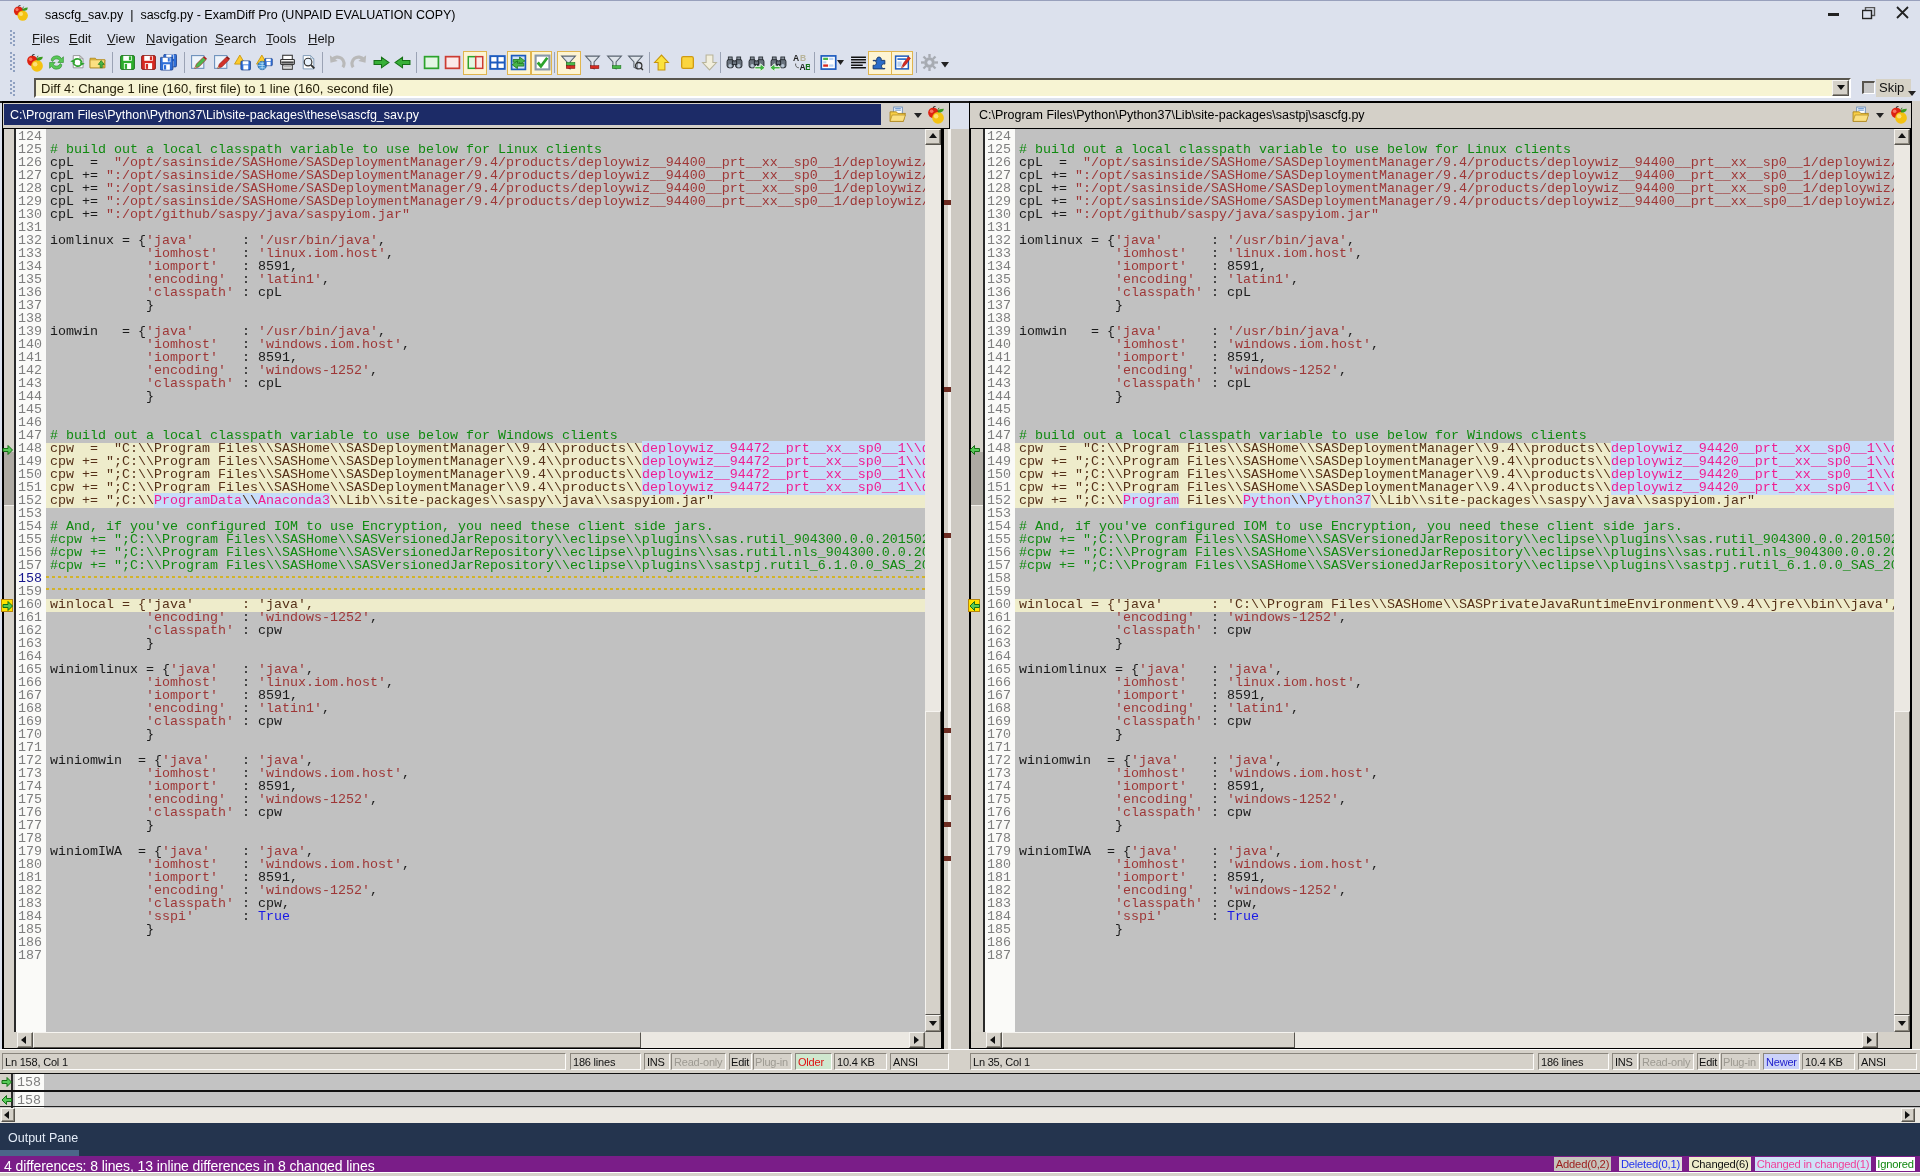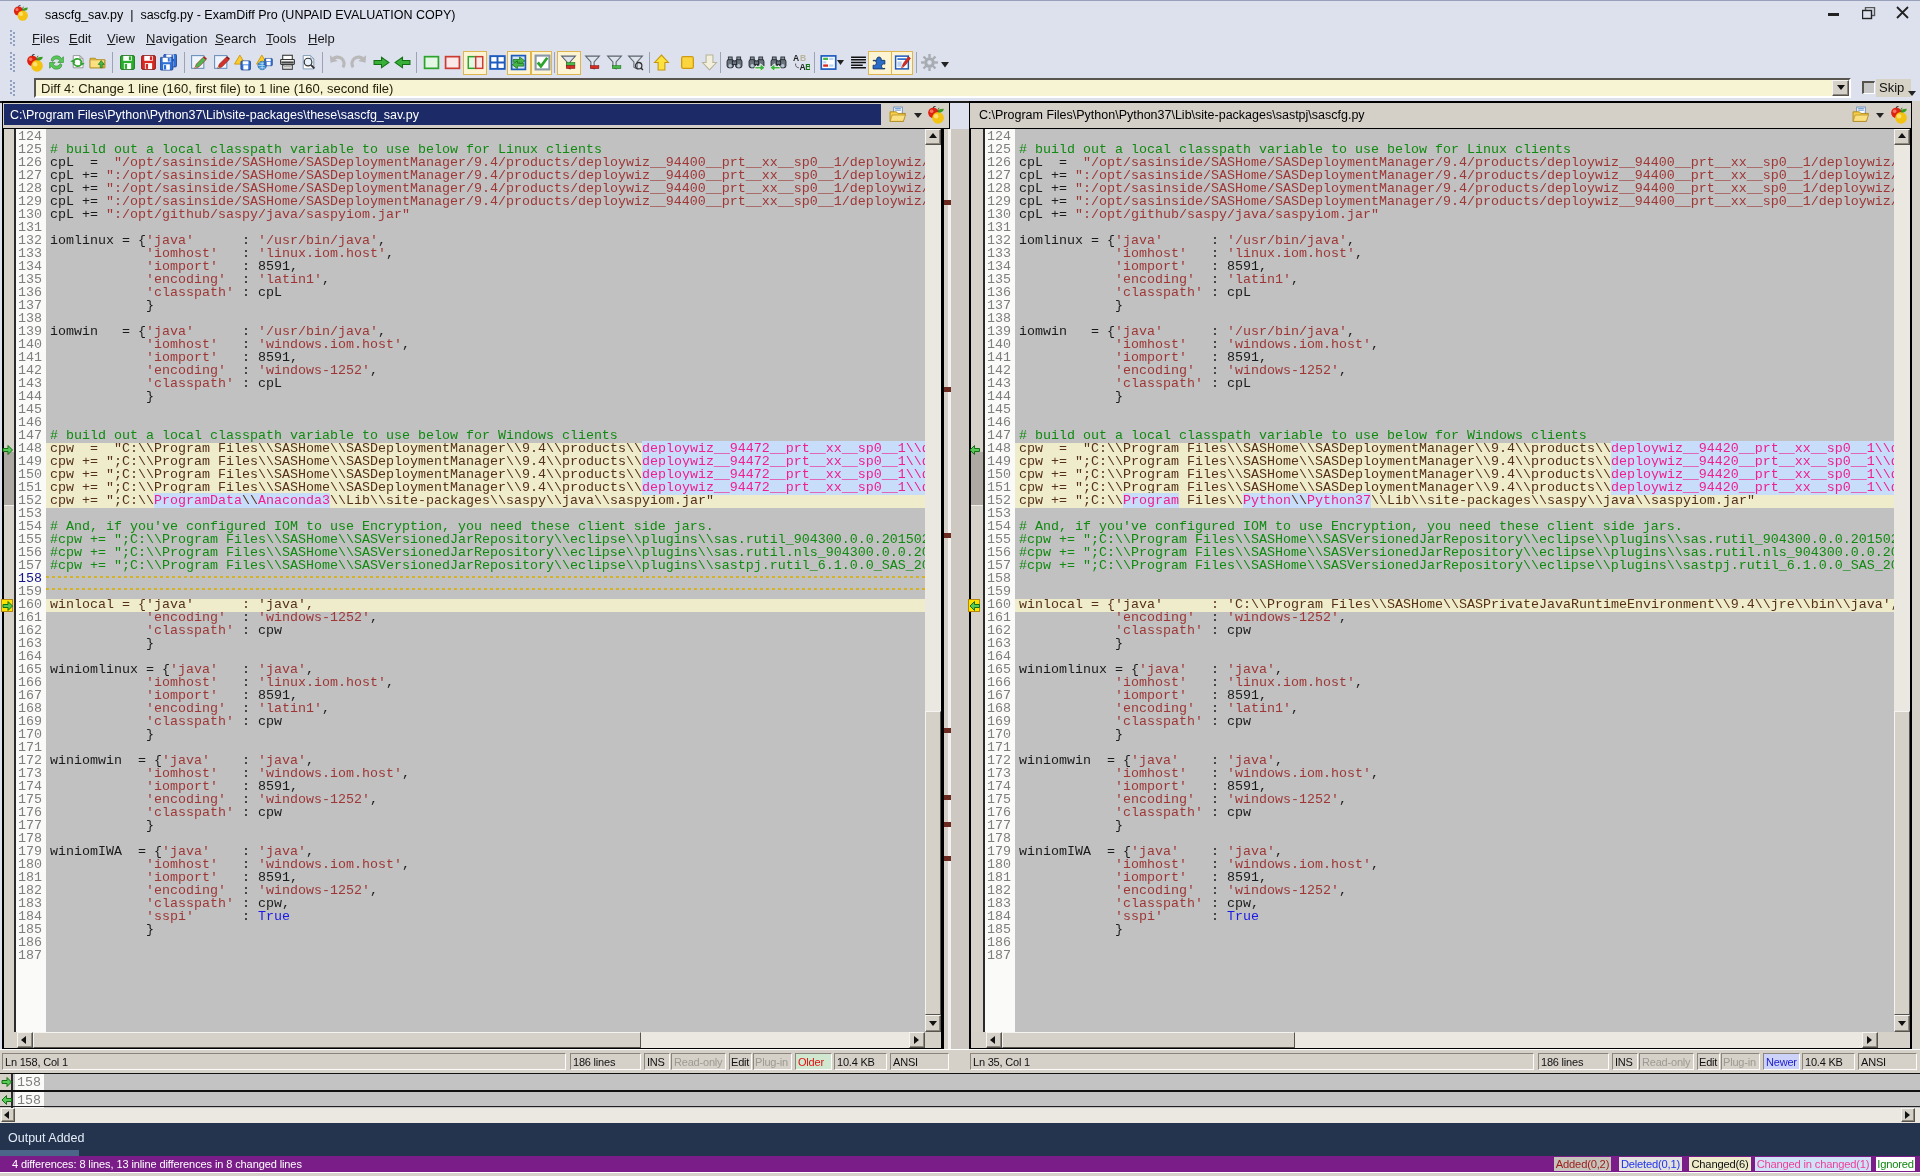--- a/index.html
+++ b/index.html
@@ -607,21 +607,21 @@
     <svg width="10" height="10" viewBox="0 0 10 10" style="position:absolute;left:50%;top:50%;transform:translate(-50%,-50%)">
       <path d="M6 1 L6 9 L1 5z" fill="#111"></path>
     </svg>
   </div>
 <div style="position:absolute;left:1901px;top:1108px;width:14px;height:14px;background:#d5d1c9;border-top:1px solid #f6f4f0;border-left:1px solid #f6f4f0;border-right:1px solid #57544e;border-bottom:1px solid #57544e;box-sizing:border-box;box-shadow:inset -1px -1px 0 #8d897f">
     <svg width="10" height="10" viewBox="0 0 10 10" style="position:absolute;left:50%;top:50%;transform:translate(-50%,-50%)">
       <path d="M2 1 L2 9 L7 5z" fill="#111"></path>
     </svg>
   </div>
 <div class="abs" style="left:0;top:1123px;width:1920px;height:33px;background:#24344e"></div>
-<div class="abs" style="left:8px;top:1131px;font-size:12.5px;color:#e4ecf8">Output Added</div>
+<div class="abs" style="left:8px;top:1131px;font-size:12.5px;color:#e4ecf8">Output Pane</div>
 <div class="abs" style="left:0;top:1150px;width:79px;height:6px;background:#4b6689"></div>
 <div class="abs" style="left:0;top:1156px;width:1920px;height:16px;background:#7a1d88"></div>
-<div class="abs" style="left:12px;top:1158px;font-size:11px;letter-spacing:-0.1px;color:#fff">4 differences: 8 lines, 13 inline differences in 8 changed lines</div>
+<div class="abs" style="left:4px;top:1158px;font-size:14px;letter-spacing:-0.1px;color:#fff">4 differences: 8 lines, 13 inline differences in 8 changed lines</div>
 <div style="position:absolute;left:1554px;top:1157px;width:57px;height:14px;background:#c6c3bb;color:#9b1a1a;font-size:11.2px;letter-spacing:-0.2px;line-height:14px;text-align:center;white-space:nowrap">Added(0,2)</div>
 <div style="position:absolute;left:1619px;top:1157px;width:63px;height:14px;background:#e2e1dd;color:#2233ee;font-size:11.2px;letter-spacing:-0.2px;line-height:14px;text-align:center;white-space:nowrap">Deleted(0,1)</div>
 <div style="position:absolute;left:1689px;top:1157px;width:62px;height:14px;background:#eeeccb;color:#111;font-size:11.2px;letter-spacing:-0.2px;line-height:14px;text-align:center;white-space:nowrap">Changed(6)</div>
 <div style="position:absolute;left:1755px;top:1157px;width:116px;height:14px;background:#cfe2f8;color:#f0409a;font-size:11.2px;letter-spacing:-0.2px;line-height:14px;text-align:center;white-space:nowrap">Changed in changed(1)</div>
 <div style="position:absolute;left:1876px;top:1157px;width:39px;height:14px;background:#fff;color:#118811;font-size:11.2px;letter-spacing:-0.2px;line-height:14px;text-align:center;white-space:nowrap">Ignored</div>
 <div class="abs" style="left:0;top:1172px;width:1920px;height:4px;background:#d5d1c9;border-top:1px solid #fff;box-sizing:border-box"></div>
 </body></html>

